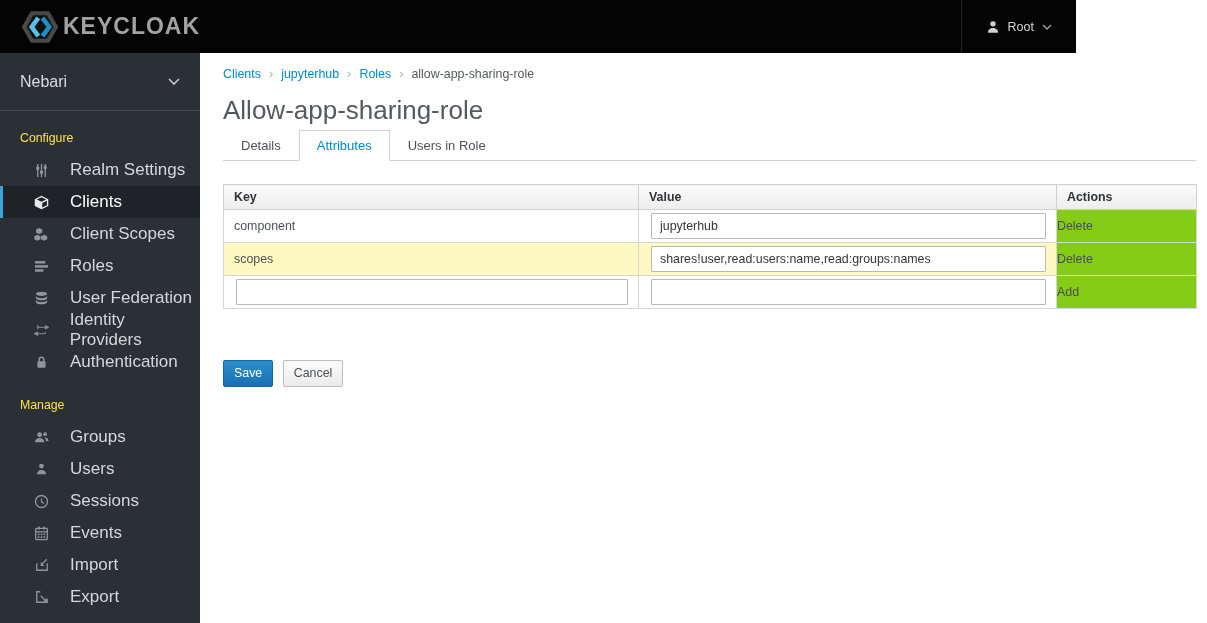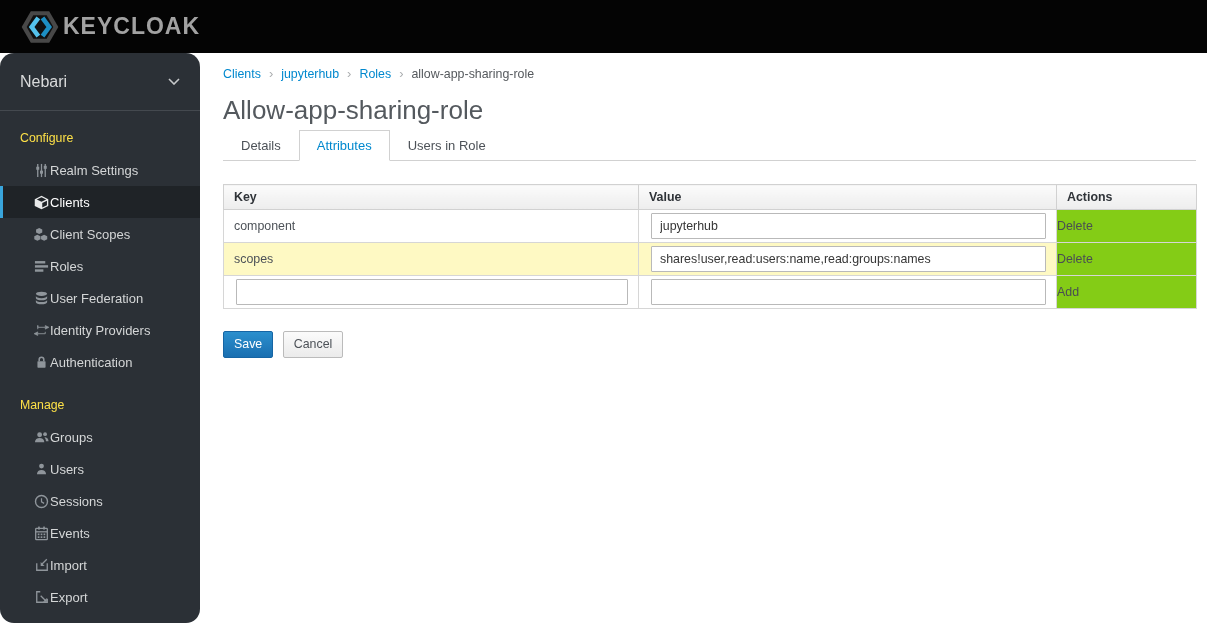--- a/index.html
+++ b/index.html
@@ -1,34 +1,34 @@
 <!DOCTYPE html>
 <html><head>
 <meta charset="utf-8">
 <style>
   * { margin:0; padding:0; box-sizing:border-box; }
   html,body { width:1207px; height:623px; overflow:hidden; background:#fff;
     font-family:"Liberation Sans", sans-serif; }
 
   
-  .topbar { position:absolute; top:0; left:0; width:1207px; height:53px;
+  .topbar { position:absolute; top:0; left:0; width:1076px; height:53px;
     background:#040404; display:flex; justify-content:space-between; z-index:10; }
   .brand { display:flex; align-items:center; padding-left:20px; gap:3px; cursor:pointer; }
   .brand-text { font-size:23px; font-weight:bold; color:#a2a2a2; letter-spacing:1px; }
   .user-menu { height:53px; display:flex; align-items:center; gap:8px; padding:0 24px;
     border-left:1px solid #262626; color:#d5d6d7; font-size:12.5px; cursor:pointer; }
 
   
   .sidebar { position:absolute; top:53px; left:0; width:200px; height:570px;
-    background:#2b3036;border-radius:14px; }
+    background:#2b3036; }
   .realm-selector { height:58px; display:flex; align-items:center; justify-content:space-between;
     padding:0 20px; border-bottom:1px solid #44494f; font-size:16px; color:#d9dadb; cursor:pointer; }
   .section-label { margin:20px 0 9px 20px; font-size:12.3px; color:#fde047; }
-  .nav-item { height:32px; display:flex; align-items:center; padding-left:30px; gap:0;
-    font-size:13px; color:#d4d6d7; cursor:pointer; border-left:3px solid transparent; }
+  .nav-item { height:32px; display:flex; align-items:center; padding-left:30px; gap:20px;
+    font-size:17px; color:#d4d6d7; cursor:pointer; border-left:3px solid transparent; }
   .nav-item .nav-icon { width:17px; display:flex; justify-content:center; align-items:center; color:#8f959b; }
   .nav-item.active { background:#1f2327; border-left-color:#39a5dc; color:#ffffff; }
   .nav-item.active .nav-icon { color:#e8e9ea; }
   .chev-icon { display:inline-flex; color:#9da1a5; }
 
   
   .main { position:absolute; top:53px; left:200px; width:1007px; height:570px;
     background:#fff; padding:13px 11px 0 23px; }
 
   .breadcrumb { font-size:12.4px; color:#72767a; display:flex; align-items:center; }
@@ -56,38 +56,52 @@
   td.action-cell { background:#84cc16; text-align:left; cursor:pointer; color:#4a4e53; }
   .attr-table input { width:100%; height:26px; border:1px solid #b9b9b9; border-radius:1px;
     padding:2px 8px; font-size:12.4px; color:#363636; font-family:inherit; background:#fff; }
 
   .form-buttons { margin-top:22px; }
   .btn { display:inline-block; padding:4px 10px; font-size:12.4px; border-radius:2px;
     cursor:pointer; line-height:1.35; font-family:inherit; }
   .btn-primary { background:linear-gradient(to bottom,#2b8fcd,#1a6fb1); color:#fff;
     border:1px solid #1665a4; }
   .btn-default { background:linear-gradient(to bottom,#fbfbfb,#ebebeb); color:#4d5258;
-    border:1px solid #bbbbbb; margin-left:5px; }
+    border:1px solid #bbbbbb; margin-left:5px;margin-top:29px; }
 
   svg { display:block; }
 </style>
 </head>
 <body>
 
 <header class="topbar">
   <div class="brand">
     <span>
       <svg width="40" height="40" viewBox="0 0 48 48">
         <polygon points="13,5 35,5 46,24 35,43 13,43 2,24" fill="#484848"></polygon>
         <polygon points="16,10 32,10 40,24 32,38 16,38 8,24" fill="#101010"></polygon>
         <polyline points="22,13 14,24 22,35" stroke="#54c2ec" stroke-width="5.5" fill="none"></polyline>
         <polyline points="27,13 35,24 27,35" stroke="#1d8fc4" stroke-width="5.5" fill="none"></polyline>
       </svg>
     </span>
     <span class="brand-text">KEYCLOAK</span>
+  </div>
+  <div class="user-menu">
+    <span>
+      <svg width="14" height="14" viewBox="0 0 16 16" fill="#cfd1d3">
+        <circle cx="8" cy="4.4" r="3.1"></circle>
+        <path d="M2.3 14.5 c0-3.5 2.6-5.3 5.7-5.3 s5.7 1.8 5.7 5.3 z"></path>
+      </svg>
+    </span>
+    <span>Root</span>
+    <span class="chev-icon">
+      <svg width="10" height="6" viewBox="0 0 10 6">
+          <polyline points="1,1 5,5 9,1" stroke="#9da1a5" stroke-width="1.4" fill="none"></polyline>
+        </svg>
+    </span>
   </div>
 </header>
 
 <nav class="sidebar">
   <div class="realm-selector">
     <span>Nebari</span>
     <span class="chev-icon">
       <svg width="12" height="7" viewBox="0 0 12 7">
           <polyline points="1,1 6,6 11,1" stroke="#c6c8ca" stroke-width="1.6" fill="none"></polyline>
         </svg>

